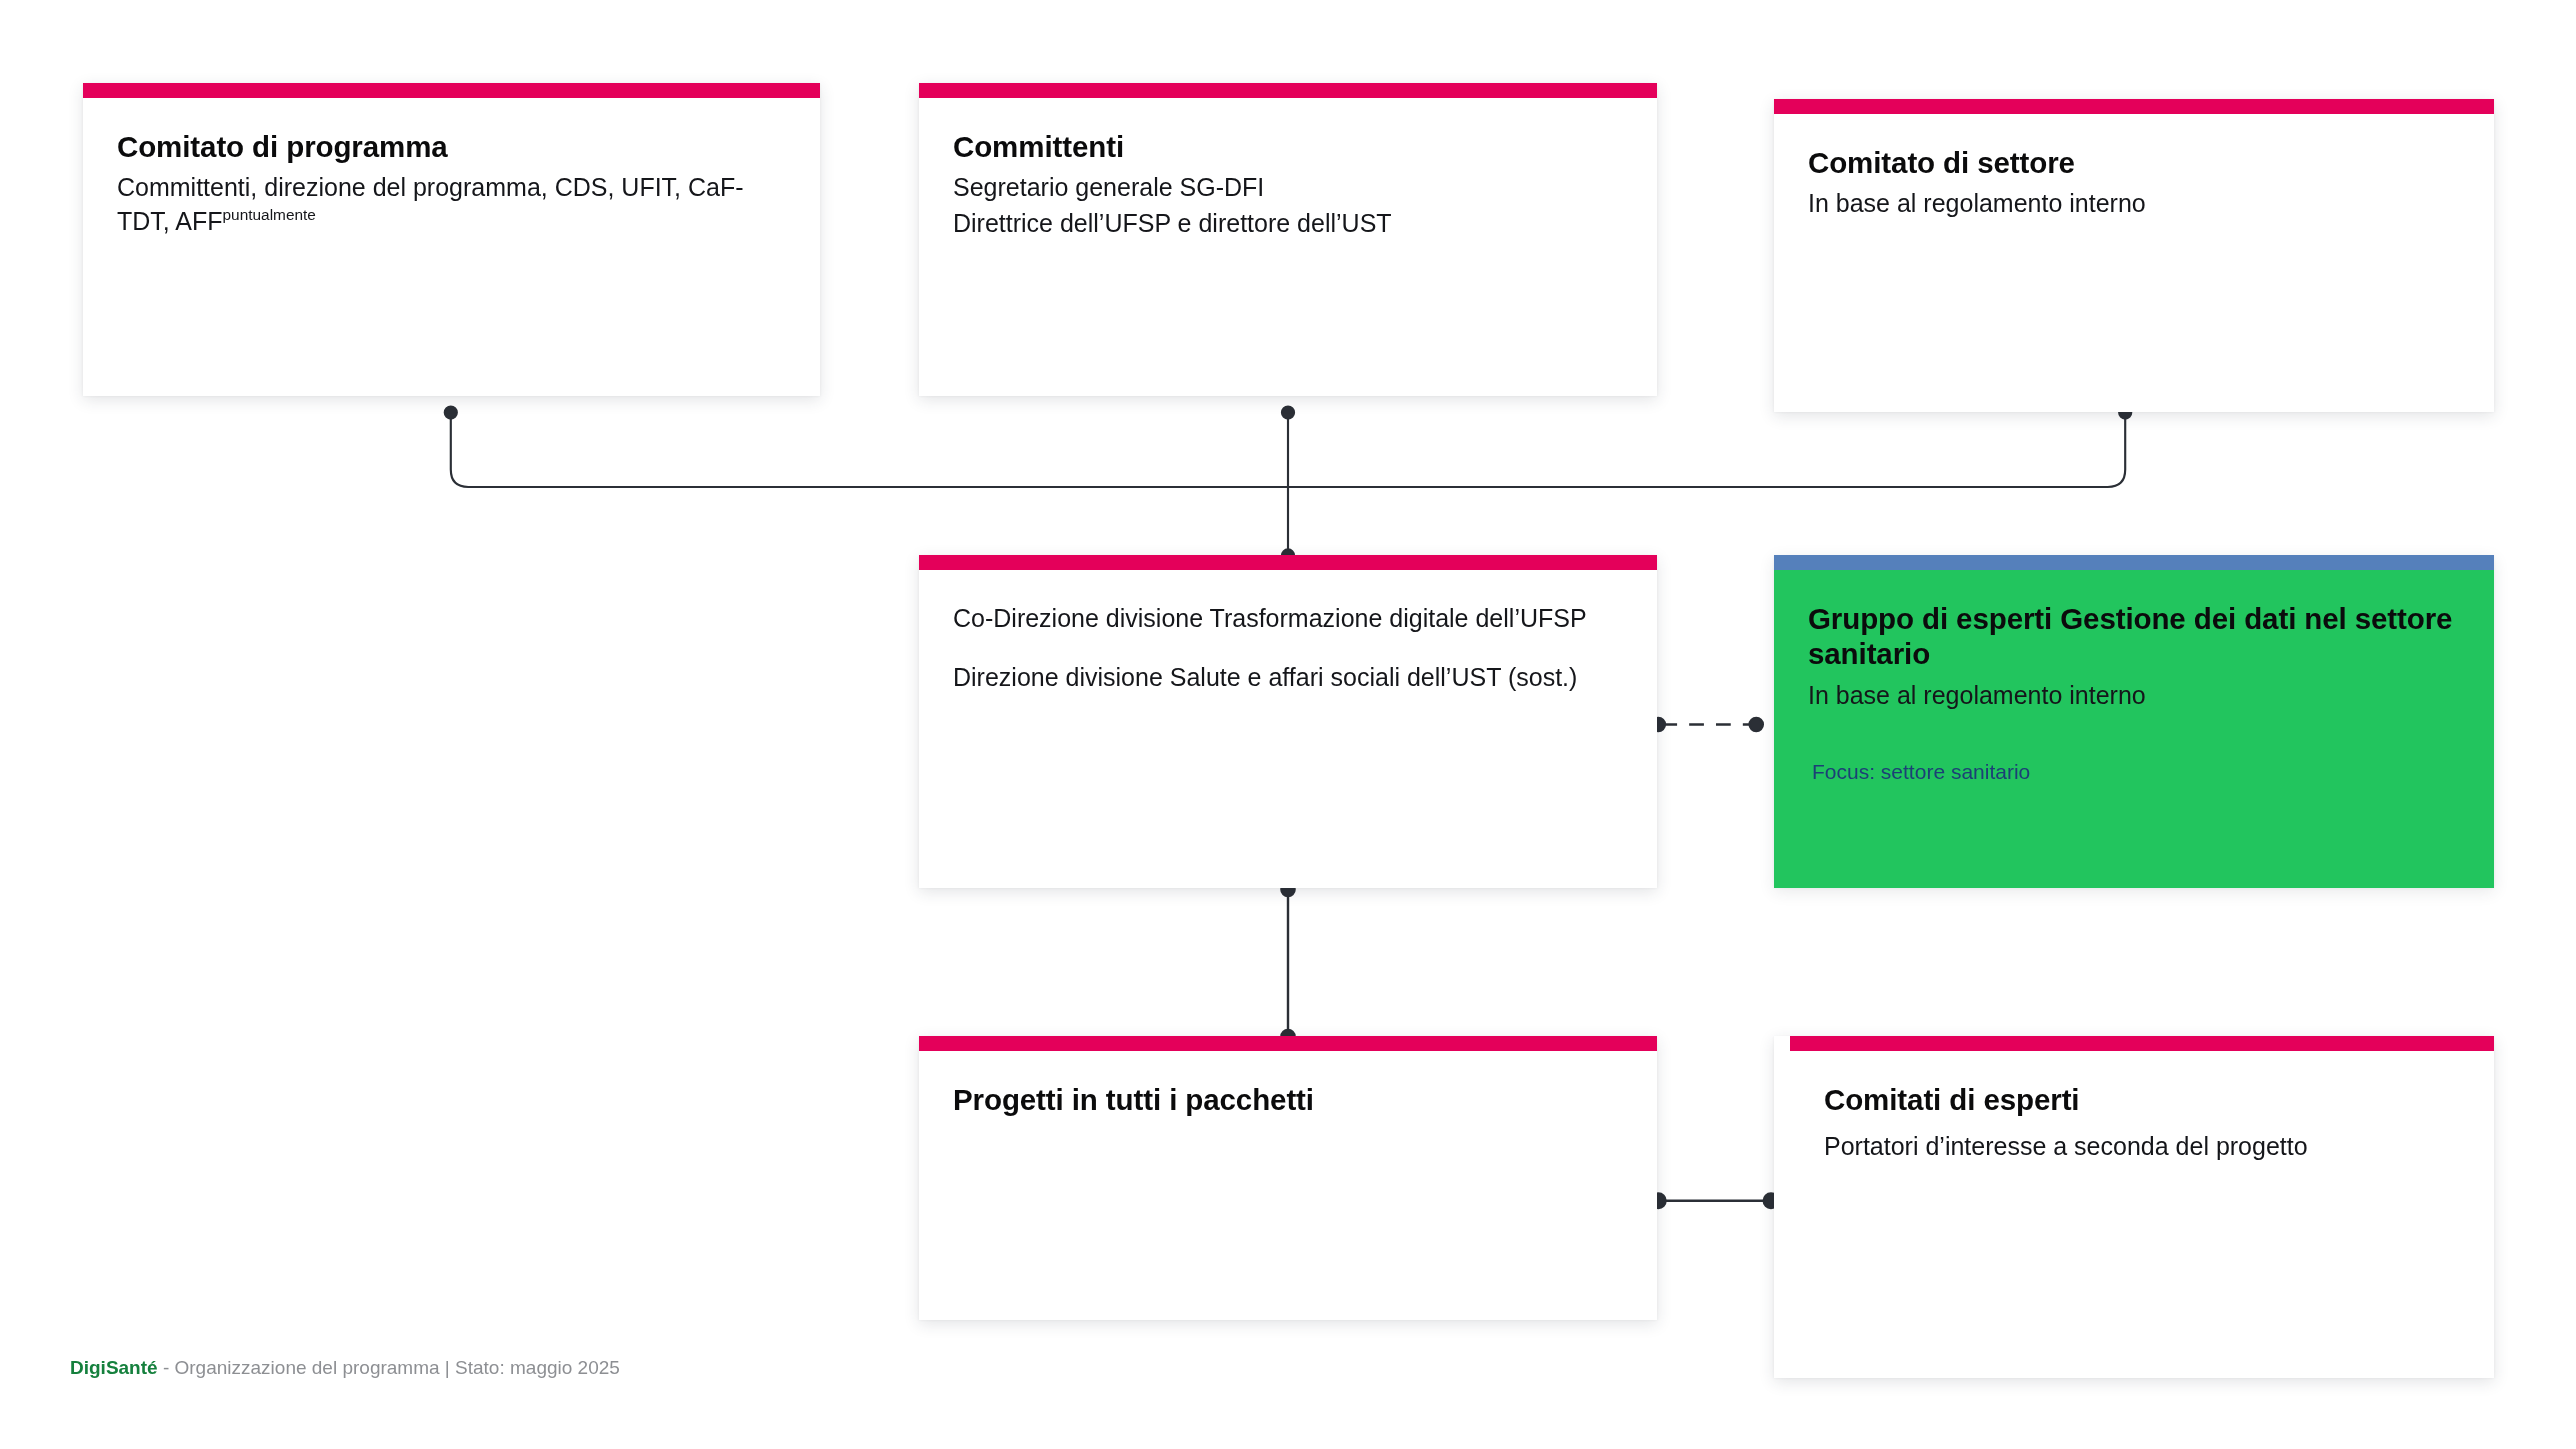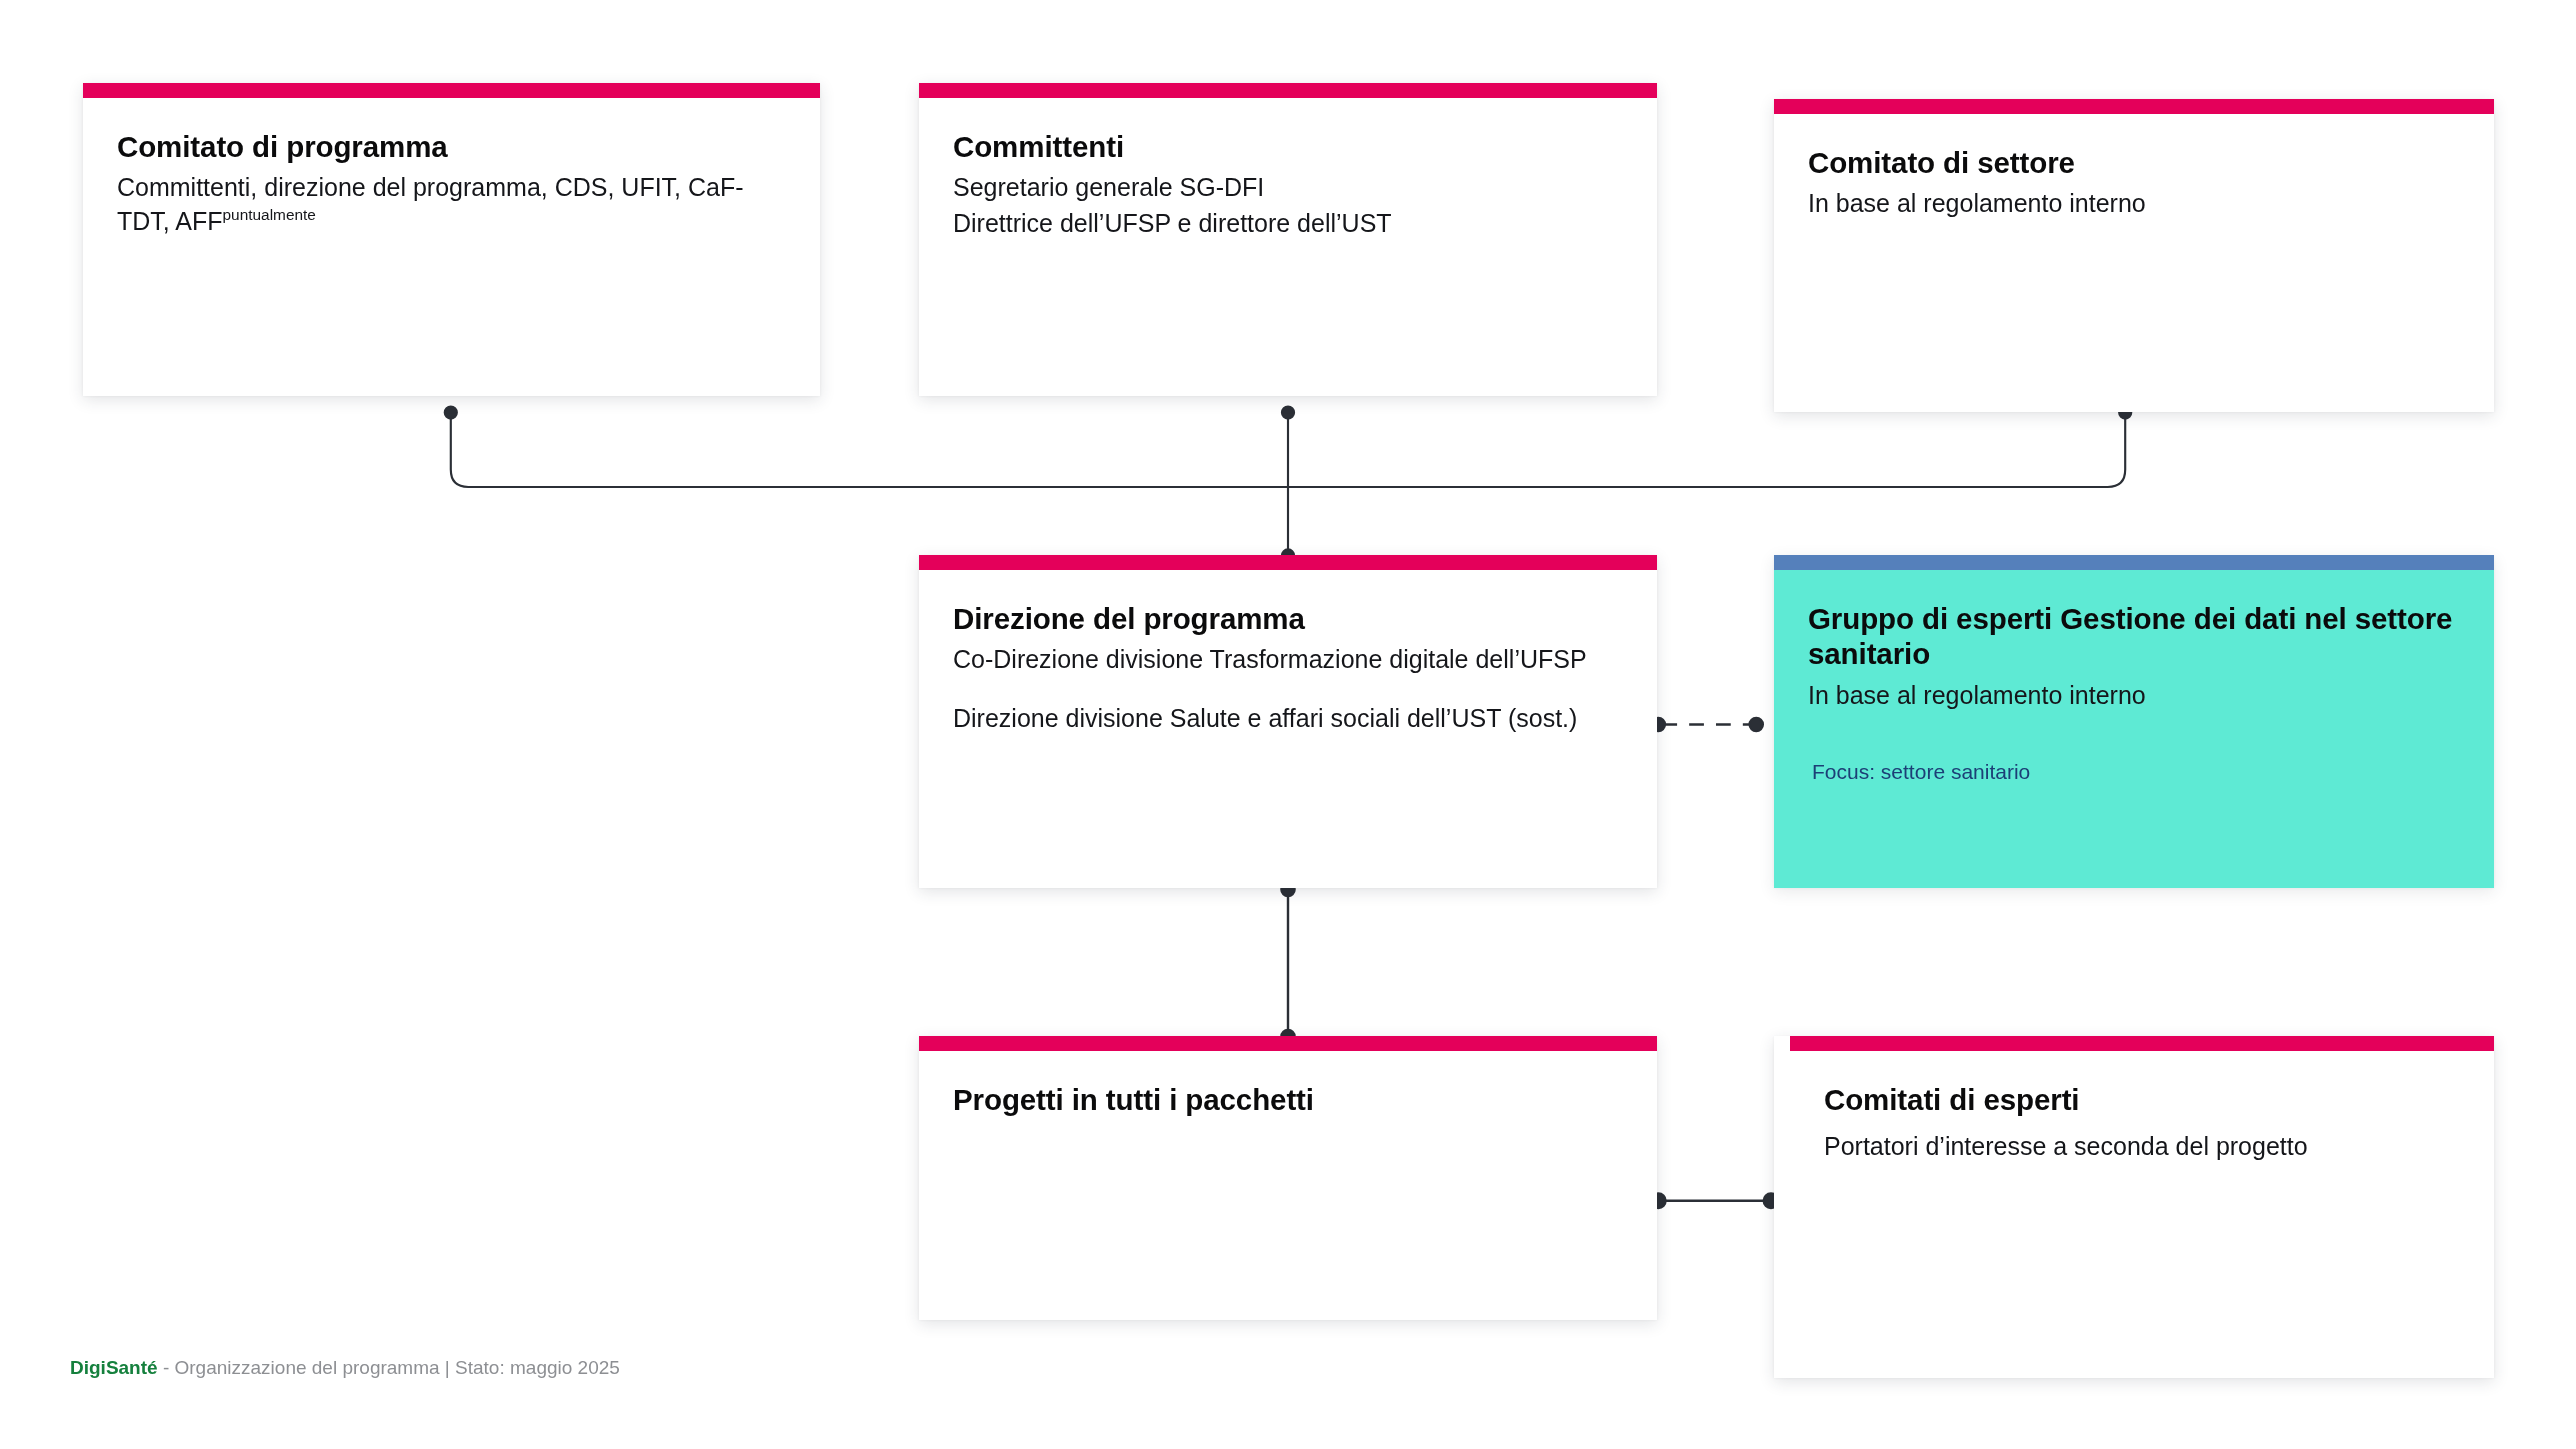--- a/index.html
+++ b/index.html
@@ -42,21 +42,21 @@
                 0 0.7px 2.7px rgba(40, 46, 60, 0.07);
     box-sizing: border-box;
     overflow: hidden;
   }
   .card .accent {
     height: 15.4px;
     width: 100%;
     background: #e4005a;
   }
   .card.blue {
-    background: #5eead4;
+    background: #22c55e;
     box-shadow: 0 4px 14.8px rgba(40, 46, 60, 0.10),
                 0 0.7px 2.7px rgba(40, 46, 60, 0.06);
   }
   .card.blue .accent {
     background: #5580bb;
   }
   .card .body {
     padding: 32px 34px 0 34px;
   }
 
@@ -163,21 +163,20 @@
     <div class="accent"></div>
     <div class="body">
       <h2 class="card-title">Comitato di settore</h2>
       <p class="card-sub" style="margin-top:0;">In base al regolamento interno</p>
     </div>
   </div>
 
   <div class="card" style="left:919px; top:555px; width:738px; height:333px;">
     <div class="accent"></div>
     <div class="body">
-      <h2 class="card-title">Direzione del programma</h2>
       <p class="card-sub" style="margin-top:0;">Co-Direzione divisione Trasformazione digitale dell’UFSP</p>
       <p class="card-sub">Direzione divisione Salute e affari sociali dell’UST (sost.)</p>
     </div>
   </div>
 
   <div class="card blue" style="left:1774px; top:555px; width:720px; height:333px;">
     <div class="accent"></div>
     <div class="body">
       <h2 class="card-title two-line">Gruppo di esperti Gestione dei dati nel settore sanitario</h2>
       <p class="card-sub" style="margin-top:0;">In base al regolamento interno</p>

